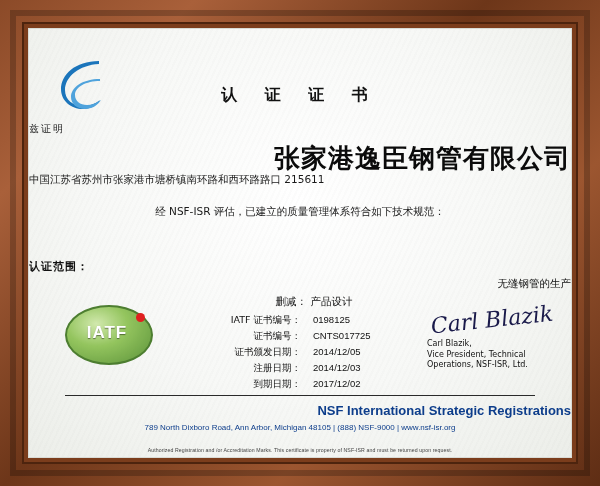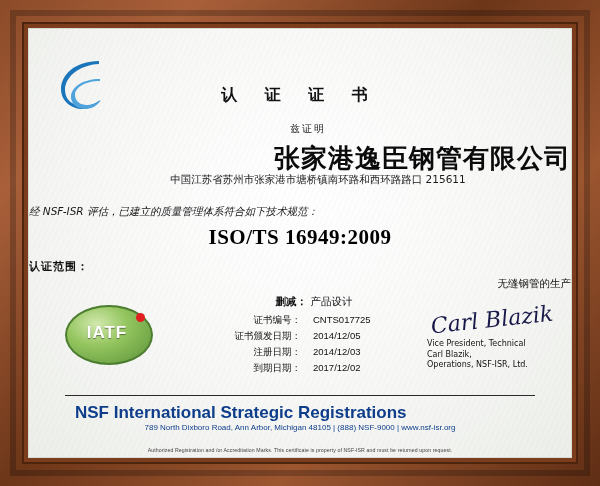--- a/index.html
+++ b/index.html
@@ -48,41 +48,38 @@
   }
   .nsf-text .l2{font-size:18px;display:block;margin-top:1px;}
 
   
   .title{
     position:absolute;left:0;right:0;top:56px;text-align:center;
     font-size:16px;letter-spacing:11px;color:#111;font-weight:bold;
     font-family:"DejaVu Sans", sans-serif;
   }
   .subtitle{
-    position:absolute;left:0;right:0;top:93px;text-align:center;
+    position:absolute;left:0;right:0;top:93px;
     font-size:10px;color:#222;letter-spacing:2px;
     font-family:"DejaVu Sans", sans-serif;
-    margin-left:16px;
   }
   .company{
     position:absolute;left:0;right:0;top:112px;text-align:right;
     font-size:26px;font-weight:bold;color:#0b0b0b;letter-spacing:1px;
     font-family:"DejaVu Sans", sans-serif;
   }
   .address{
-    position:absolute;left:0;right:0;top:144px;text-align:center;
+    position:absolute;left:0;right:0;top:144px;text-align:left;
     font-size:10.5px;color:#1a1a1a;
     font-family:"DejaVu Sans", sans-serif;
-    padding-left:36px;
   }
   .assessed{
-    position:absolute;left:0;right:0;top:176px;
+    position:absolute;left:0;right:0;top:176px;text-align:center;
     font-size:10.5px;color:#1a1a1a;
     font-family:"DejaVu Sans", sans-serif;
-    font-style:italic;
   }
   .standard{
     position:absolute;left:0;right:0;top:196px;text-align:center;
     font-size:21px;font-weight:bold;color:#000;letter-spacing:0.5px;
     font-family:"Liberation Serif", serif;
   }
   .scope-label{
     position:absolute;left:0;right:0;top:230px;text-align:left;
     font-size:11px;font-weight:bold;color:#111;letter-spacing:1px;
     font-family:"DejaVu Sans", sans-serif;
@@ -90,21 +87,21 @@
   .scope-value{
     position:absolute;left:0;right:0;top:248px;text-align:right;
     font-size:10.5px;color:#111;
     font-family:"DejaVu Sans", sans-serif;
   }
   .exclusion{
     position:absolute;left:0;right:0;top:266px;text-align:center;
     font-size:10.5px;color:#111;
     font-family:"DejaVu Sans", sans-serif;
   }
-  .exclusion b{font-weight:bold;padding-left:28px;}
+  .exclusion b{font-weight:normal;padding-left:28px;}
 
   
   .iatf{
     position:absolute;left:36px;top:276px;width:84px;height:56px;
   }
   .iatf-oval{
     position:absolute;left:0;top:0;width:84px;height:56px;border-radius:50%;
     background:radial-gradient(ellipse at 35% 30%, #cfe8a8 0%, #8cc152 40%, #4e8a2a 100%);
     border:2px solid #3f7420;
     opacity:0.92;
@@ -143,22 +140,22 @@
   .sig-name{
     margin-top:6px;font-size:8px;color:#111;line-height:10.5px;
     font-family:"DejaVu Sans", sans-serif;text-align:left;
   }
 
   
   .footer-rule{
     position:absolute;left:36px;right:36px;top:366px;height:1px;background:#2a2a2a;
   }
   .reg-name{
-    position:absolute;left:0;right:0;top:374px;text-align:left;
-    font-size:17px;font-weight:bold;color:#0d3d8b;
+    position:absolute;left:0;right:0;top:374px;text-align:right;
+    font-size:13px;font-weight:bold;color:#0d3d8b;
     font-family:"Liberation Sans", sans-serif;
     padding-left:46px;
   }
   .reg-addr{
     position:absolute;left:0;right:0;top:394px;text-align:center;
     font-size:8px;color:#0d3d8b;
     font-family:"Liberation Sans", sans-serif;
   }
   .fine1{
     position:absolute;left:0;right:0;top:418px;text-align:center;
@@ -185,39 +182,42 @@
         <path d="M40 6 C16 6 2 20 2 34 C2 46 12 54 24 54 C32 54 38 50 41 45 C36 49 30 51 24 51 C14 51 6 45 6 35 C6 22 20 10 40 9 Z" fill="#1b75bb"></path>
         <path d="M41 24 C24 24 12 32 12 42 C12 49 18 54 26 54 C33 54 39 50 42 45 C38 48 33 50 28 50 C21 50 16 46 16 40 C16 32 27 26 41 26 Z" fill="#4fa3dc"></path>
       </svg>
     </div>
 
     <div class="title">认 证 证 书</div>
     <div class="subtitle">兹证明</div>
     <div class="company">张家港逸臣钢管有限公司</div>
     <div class="address">中国江苏省苏州市张家港市塘桥镇南环路和西环路路口 215611</div>
     <div class="assessed">经 NSF-ISR 评估，已建立的质量管理体系符合如下技术规范：</div>
-    <div class="standard">ISO/TS 16949:2009</div>
 
     <div class="scope-label">认证范围：</div>
     <div class="scope-value">无缝钢管的生产</div>
     <div class="exclusion">
       <b>删减：</b>
       <span>产品设计</span>
     </div>
 
     <div class="iatf">
       <div class="iatf-oval"></div>
       <div class="iatf-dot"></div>
       <div class="iatf-label">IATF</div>
     </div>
 
     <div class="details">
       <table>
         <tbody>
           <tr>
+            <td class="k">IATF 证书编号：</td>
+            <td class="v">0198125</td>
+          </tr>
+          <tr>
             <td class="k">证书编号：</td>
             <td class="v">CNTS017725</td>
           </tr>
           <tr>
             <td class="k">证书颁发日期：</td>
             <td class="v">2014/12/05</td>
           </tr>
           <tr>
             <td class="k">注册日期：</td>
             <td class="v">2014/12/03</td>
@@ -226,22 +226,22 @@
             <td class="k">到期日期：</td>
             <td class="v">2017/12/02</td>
           </tr>
         </tbody>
       </table>
     </div>
 
     <div class="sig">
       <div class="sig-script">Carl Blazik</div>
       <div class="sig-name">
+        <div>Carl Blazik,</div>
         <div>Vice President, Technical</div>
-        <div>Carl Blazik,</div>
         <div>Operations, NSF-ISR, Ltd.</div>
       </div>
     </div>
 
     <div class="footer-rule"></div>
     <div class="reg-name">NSF International Strategic Registrations</div>
     <div class="reg-addr">789 North Dixboro Road, Ann Arbor, Michigan 48105 | (888) NSF-9000 | www.nsf-isr.org</div>
     <div class="fine1">Authorized Registration and /or Accreditation Marks. This certificate is property of NSF-ISR and must be returned upon request.</div>
     <div class="fine2">*Company is audited for conformance at regular intervals. To verify registrations call (888) NSF-9000 or visit our web site at www.nsf-isr.org</div>
 

